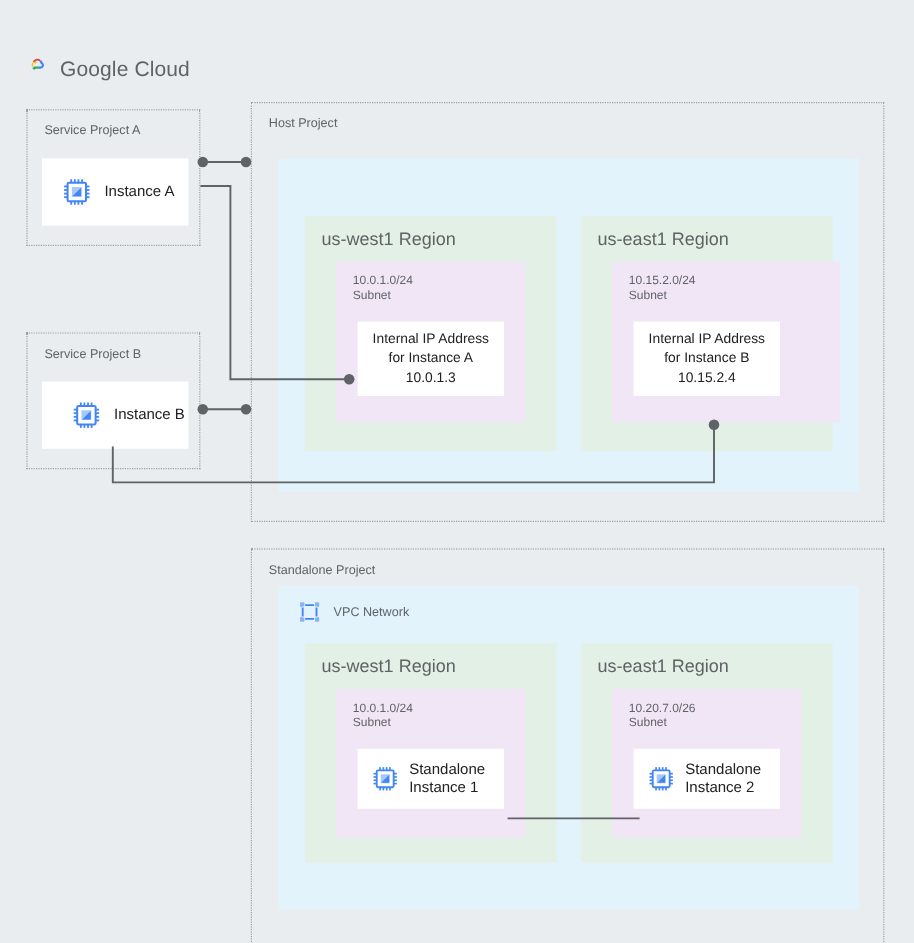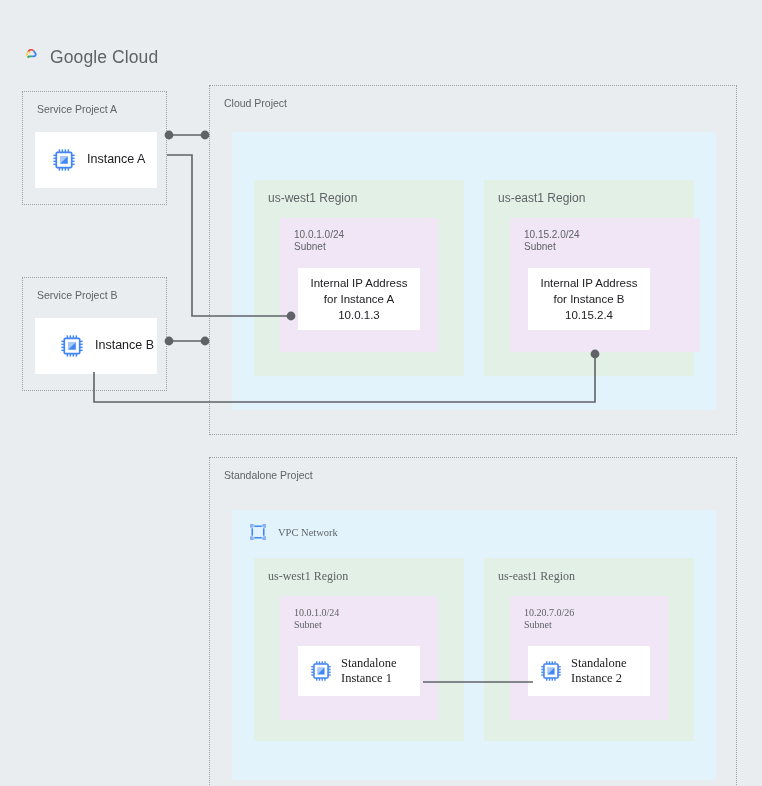--- a/index.html
+++ b/index.html
@@ -80,21 +80,21 @@
   
   .region {
     position: absolute;
     background: #e3f0e6;
     box-sizing: border-box;
   }
   .region > .rtitle {
     position: absolute;
     left: 14px;
     top: 11px;
-    font-size: 12px;
+    font-size: 15px;
     color: #5f6368;
     white-space: nowrap;
   }
 
   
   .subnet {
     position: absolute;
     background: #f1e6f5;
     box-sizing: border-box;
   }
@@ -218,21 +218,21 @@
         </g>
         <rect x="4.3" y="4.3" width="15.4" height="15.4" rx="1.1" fill="none" stroke="#4285f4" stroke-width="1.7"></rect>
         <rect x="7.9" y="7.9" width="8.2" height="8.2" fill="#a6c8fb"></rect>
         <path d="M8.4 15.6h7.2V8.4z" fill="#4285f4"></path>
       </svg>
       <div class="ilabel">Instance B</div>
     </div>
   </div>
 
   <div class="project" style="left:209px; top:58px; width:528px; height:350px;">
-    <div class="ptitle">Cloud Project</div>
+    <div class="ptitle">Host Project</div>
 
     <div class="vpc" style="left:22px; top:46px; width:484px; height:278px;">
 
       <div class="region" style="left:22px; top:48px; width:210px; height:196px;">
         <div class="rtitle">us-west1 Region</div>
         <div class="subnet" style="left:26px; top:38px; width:158px; height:134px;">
           <div class="stitle">10.0.1.0/24
 Subnet</div>
           <div class="card iptext" style="left:18px; top:50px; width:122px; height:62px;">
             <div class="iplabel">Internal IP Address
@@ -253,21 +253,21 @@
 10.15.2.4</div>
           </div>
         </div>
       </div>
     </div>
   </div>
 
   <div class="project" style="left:209px; top:430px; width:528px; height:336px;">
     <div class="ptitle">Standalone Project</div>
 
-    <div class="vpc" style="left:22px; top:52px; width:484px; height:270px;font-family:Liberation Serif, serif;">
+    <div class="vpc" style="left:22px; top:30px; width:484px; height:270px;">
       <div class="vpc-head">
         <svg class="icon" width="20" height="20" viewBox="0 0 24 24">
           <g fill="none" stroke="#4285f4" stroke-width="1.9">
             <path d="M6.6 3.6h-3v3"></path>
               <path d="M17.4 3.6h3v3"></path>
             <path d="M6.6 20.4h-3v-3"></path>
               <path d="M17.4 20.4h3v-3"></path>
             <path d="M7.5 5.1h9"></path>
               <path d="M7.5 18.9h9"></path>
             <path d="M5.1 7.5v9"></path>

